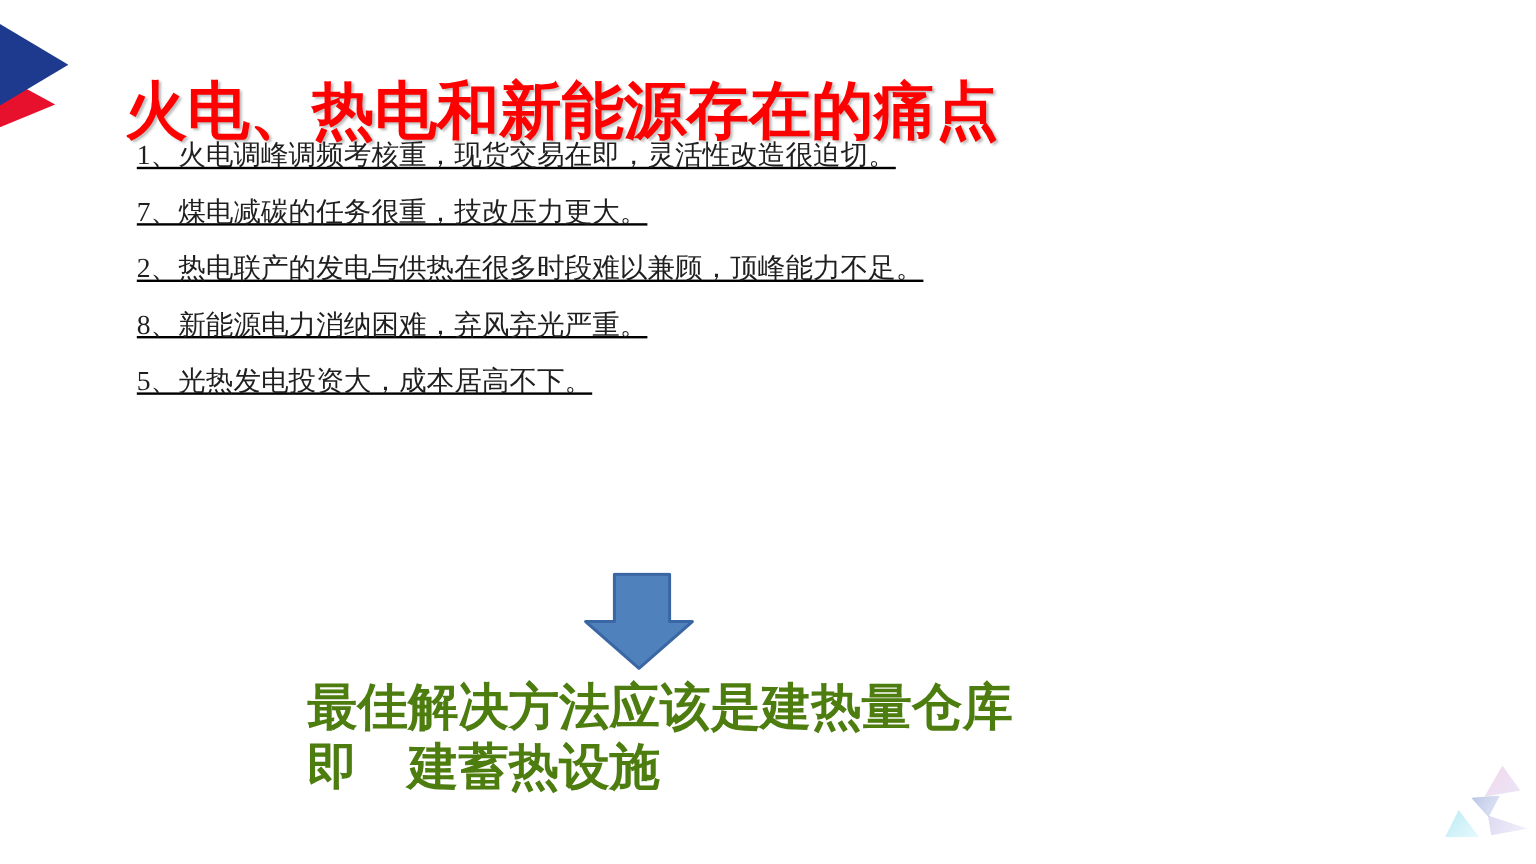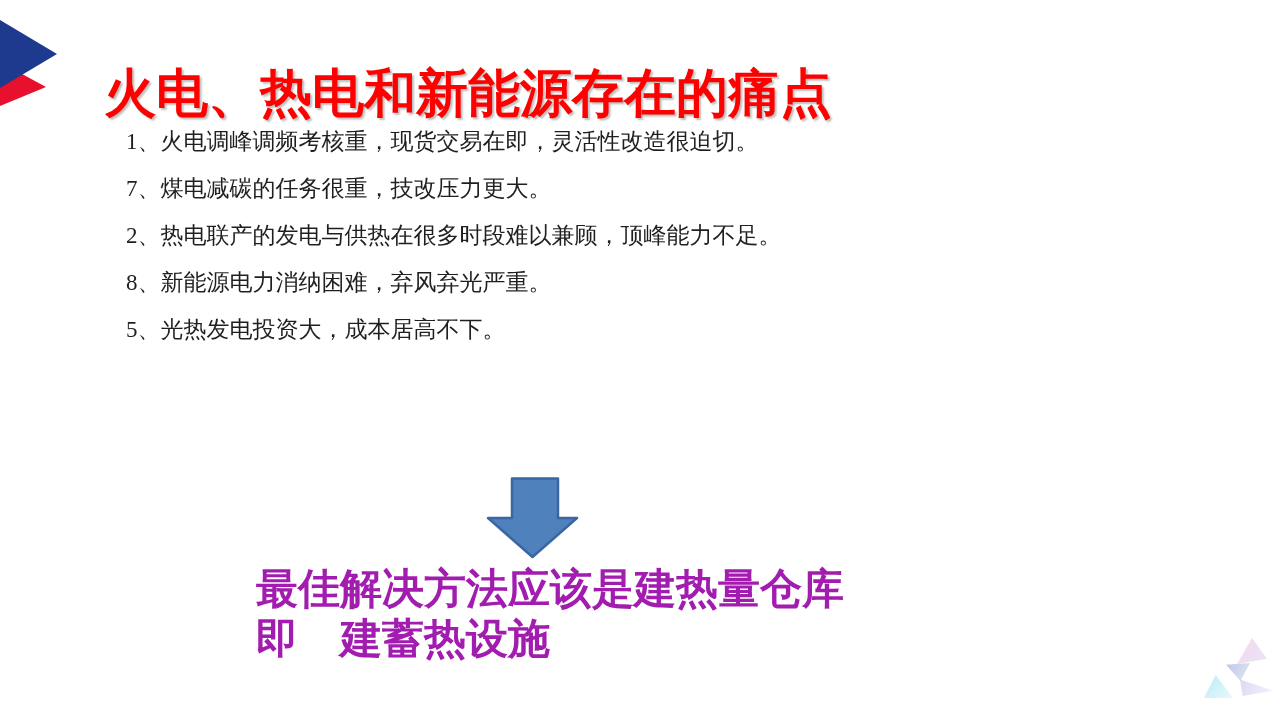--- a/index.html
+++ b/index.html
@@ -44,22 +44,23 @@
     color: #fe0000;
     letter-spacing: 0px;
     text-shadow: 2px 2px 2px rgba(110,110,110,0.45);
     white-space: nowrap;
   }
 
   
   .pain-list {
     position: absolute;
     left: 110px; top: 102px;
-    margin: 16px; padding: 0;
+    margin: 4px; padding: 0;
     list-style: none;
+    text-decoration: underline;
   }
   .pain-list li {
     height: 47px;
     display: flex;
     align-items: center;
     font-family: "Liberation Serif", "DejaVu Serif", serif;
     font-size: 23px;
     color: #1f1f1f;
     white-space: nowrap;
   }
@@ -71,21 +72,21 @@
     width: 93px; height: 82px;
   }
 
   
   .conclusion {
     position: absolute;
     left: 256px; top: 564px;
     font-size: 42px;
     line-height: 50px;
     font-weight: 700;
-    color: #a21caf;
+    color: #4d7c0f;
     white-space: nowrap;
   }
 
   
   .wm { position: absolute; }
   .wm-pink {
     left: 1237px; top: 638px; width: 30px; height: 26px;
     background: linear-gradient(135deg, rgba(238,198,226,0.70), rgba(198,190,236,0.38));
     clip-path: polygon(50% 0, 100% 80%, 0 100%);
   }

